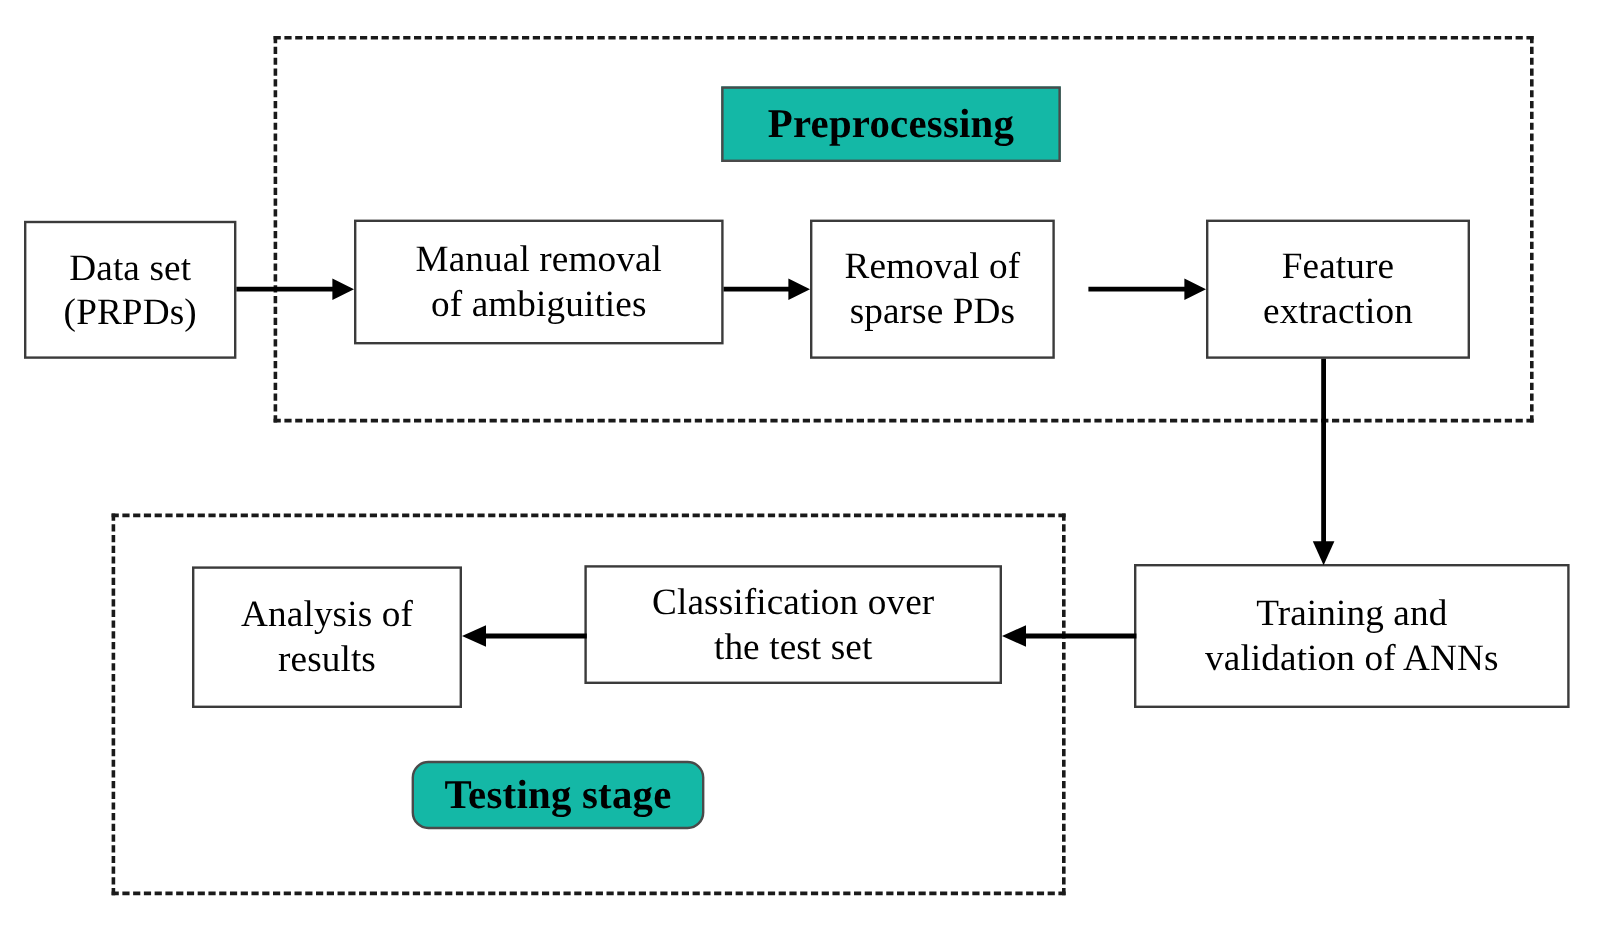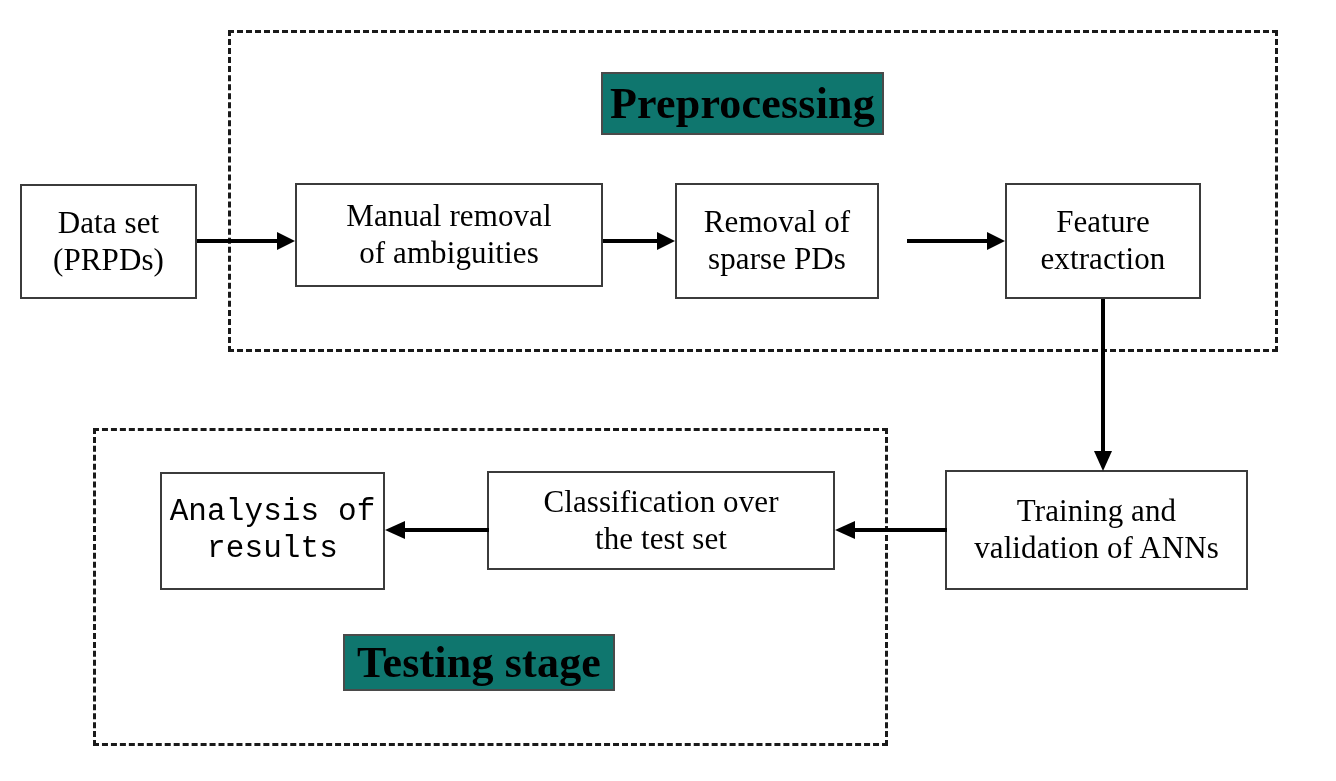--- a/index.html
+++ b/index.html
@@ -41,27 +41,27 @@
   .node .node-text {
     display: block;
     white-space: pre-line;
     text-align: center;
   }
   
   .stage-label {
     position: absolute;
     box-sizing: border-box;
     border: 2px solid #4a4a4a;
-    background: #0f766e;
+    background: #14b8a6;
     display: flex;
     align-items: center;
     justify-content: center;
     font-weight: bold;
     color: #000000;
-    font-size: 44px;
+    font-size: 34px;
     letter-spacing: 0.2px;
   }
   
   .connector {
     position: absolute;
   }
   .connector svg {
     display: block;
     overflow: visible;
   }
@@ -72,55 +72,55 @@
 <div id="canvas">
 
   <div class="group-box" style="left:228px; top:30px; width:1050px; height:322px;"></div>
 
   <div class="group-box" style="left:93px; top:428px; width:795px; height:318px;"></div>
 
   <div class="stage-label" style="left:601px; top:72px; width:283px; height:63px;">
     <span>Preprocessing</span>
   </div>
 
-  <div class="stage-label" style="left:343px; top:634px; width:272px; height:57px;">
+  <div class="stage-label" style="left:343px; top:634px; width:244px; height:57px;border-radius:14px;">
     <span>Testing stage</span>
   </div>
 
   <div class="node" style="left:20px; top:184px; width:177px; height:115px;">
     <span class="node-text">Data set
 (PRPDs)</span>
   </div>
 
   <div class="node" style="left:295px; top:183px; width:308px; height:104px;">
     <span class="node-text">Manual removal
 of ambiguities</span>
   </div>
 
   <div class="node" style="left:675px; top:183px; width:204px; height:116px;">
     <span class="node-text">Removal of
 sparse PDs</span>
   </div>
 
-  <div class="node" style="left:1005px; top:183px; width:196px; height:116px;">
+  <div class="node" style="left:1005px; top:183px; width:220px; height:116px;">
     <span class="node-text">Feature
 extraction</span>
   </div>
 
-  <div class="node" style="left:945px; top:470px; width:303px; height:120px;">
+  <div class="node" style="left:945px; top:470px; width:363px; height:120px;">
     <span class="node-text">Training and
 validation of ANNs</span>
   </div>
 
   <div class="node" style="left:487px; top:471px; width:348px; height:99px;">
     <span class="node-text">Classification over
 the test set</span>
   </div>
 
-  <div class="node" style="left:160px; top:472px; width:225px; height:118px;font-family:Liberation Mono, monospace;">
+  <div class="node" style="left:160px; top:472px; width:225px; height:118px;">
     <span class="node-text">Analysis of
 results</span>
   </div>
 
   <div class="connector" style="left:197px; top:226px; width:100px; height:30px;">
     <svg width="100" height="30" viewBox="0 0 100 30">
       <line x1="0" y1="15" x2="86" y2="15" stroke="#000" stroke-width="4"></line>
       <polygon points="98,15 80,6 80,24" fill="#000"></polygon>
     </svg>
   </div>

